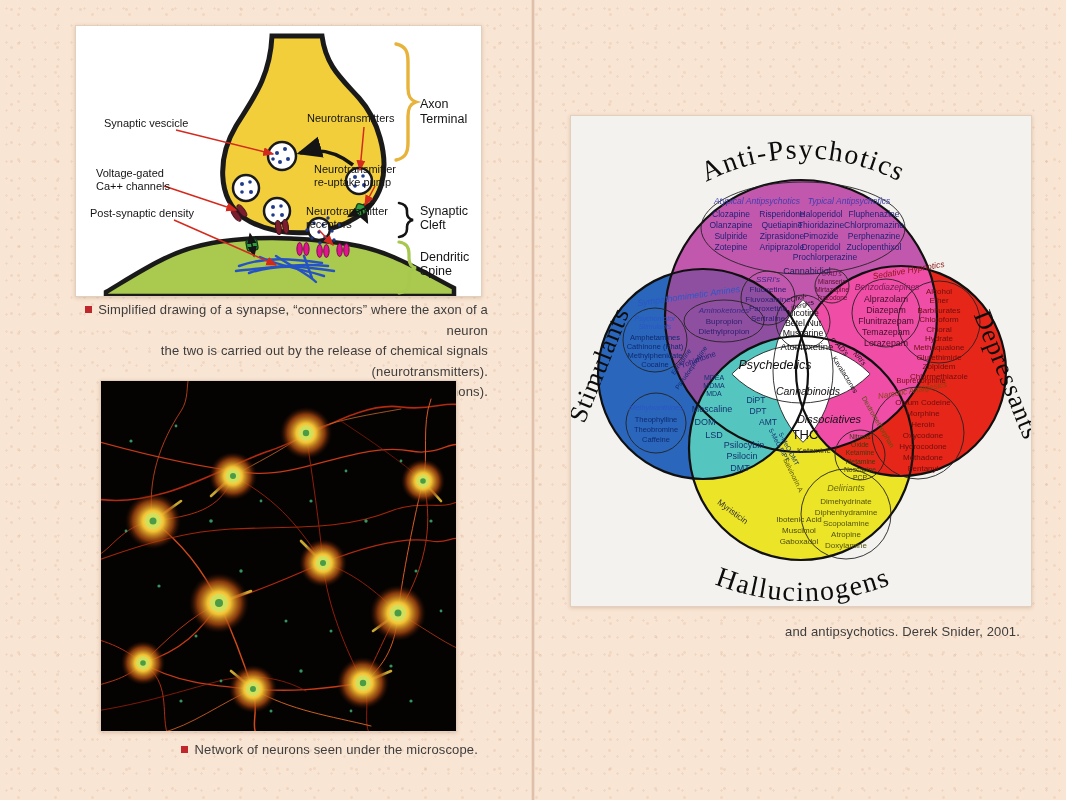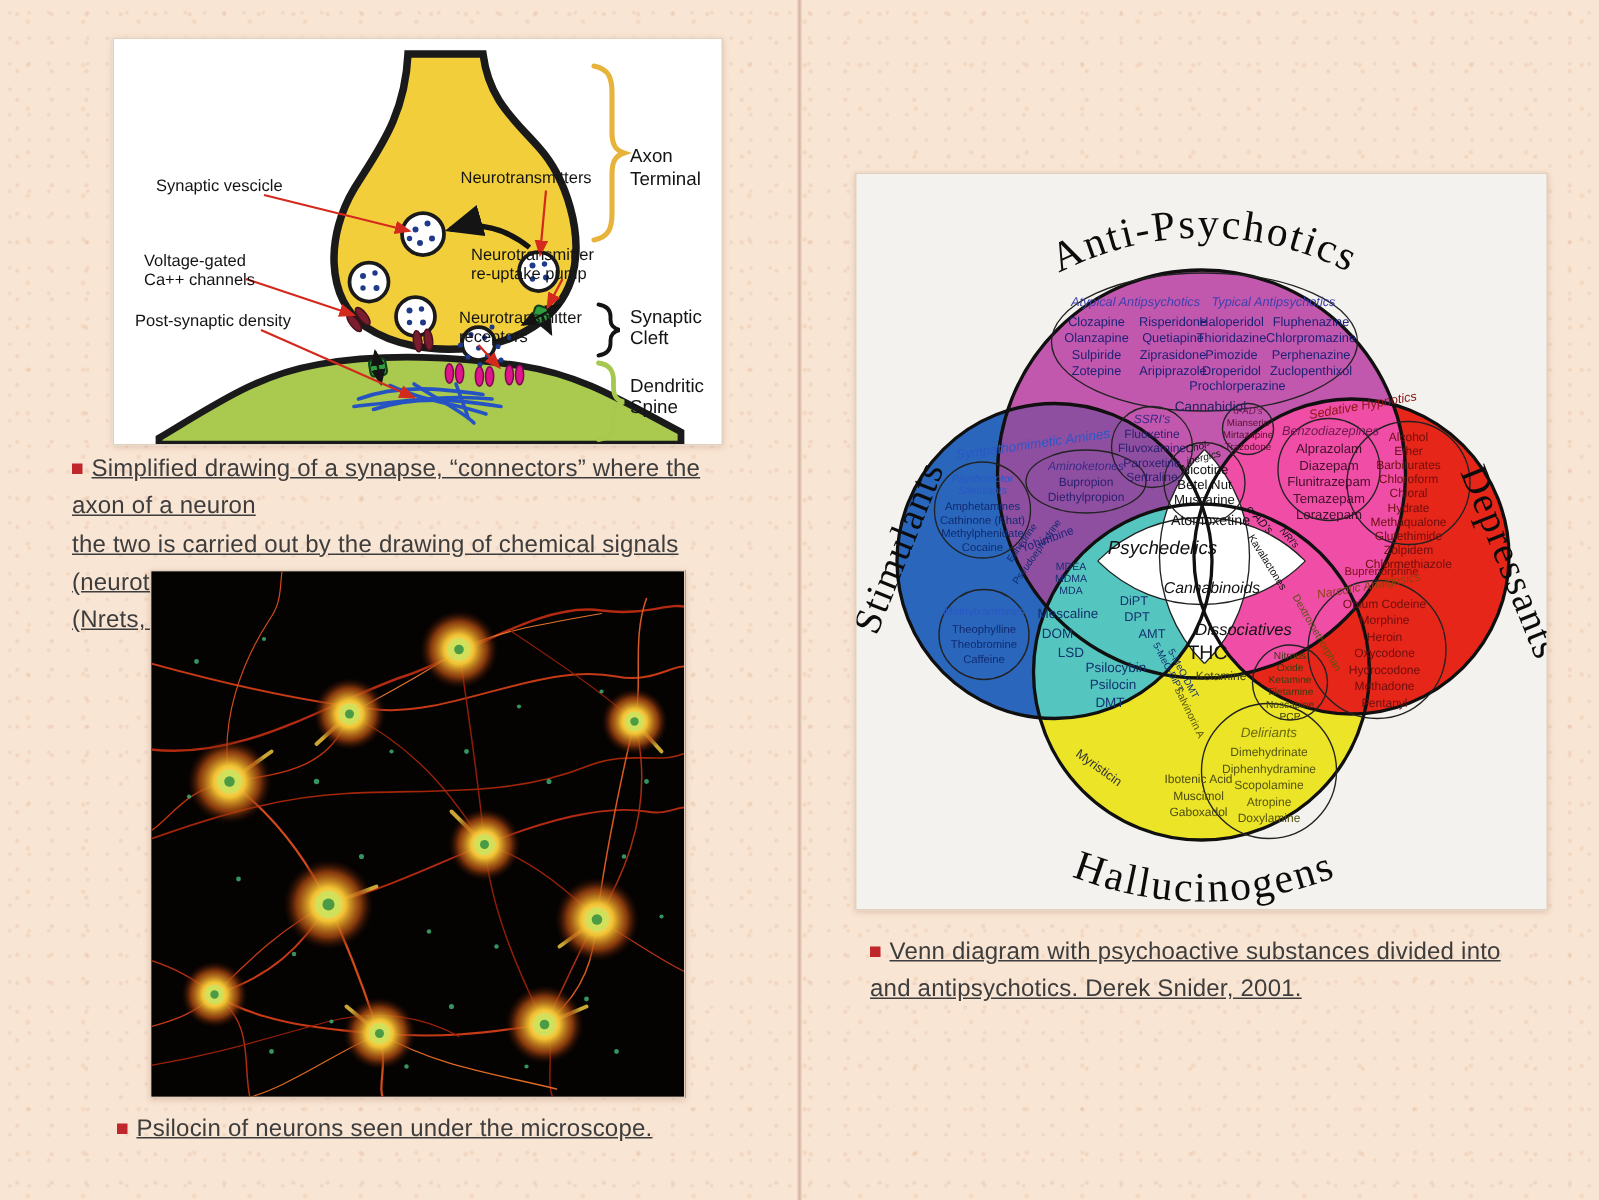--- a/index.html
+++ b/index.html
@@ -8,22 +8,22 @@
     background-image:
       radial-gradient(circle, rgba(205,150,118,.20) 1px, transparent 1.7px),
       radial-gradient(circle, rgba(185,125,95,.13) 1px, transparent 1.4px),
       radial-gradient(circle, rgba(230,190,160,.35) 1px, transparent 2px);
     background-size:23px 19px, 13px 17px, 37px 29px;
     font-family:"Liberation Sans",sans-serif;}
   .spine{position:absolute;left:531px;top:0;width:4px;height:100%;
     background:linear-gradient(90deg,rgba(150,90,60,0) 0%,rgba(140,80,50,.30) 45%,rgba(140,80,50,.30) 55%,rgba(150,90,60,0) 100%);}
   .figcard{position:absolute;background:#fff;border:1px solid #e2cfbd;
     box-shadow:0 1px 4px rgba(120,70,40,.22);}
-  .caption{position:absolute;text-align:left;color:#3d3d3d;
-    font-size:16px;line-height:1.58;letter-spacing:.15px;text-decoration:underline;}
+  .caption{position:absolute;text-align:right;color:#3d3d3d;
+    font-size:13px;line-height:1.58;letter-spacing:.15px;}
   .cap-bullet{display:inline-block;width:7px;height:7px;background:#c0272d;
     margin-right:6px;position:relative;top:-1px;}
   svg text{font-family:"Liberation Sans",sans-serif;}
   svg .serif{font-family:"Liberation Serif",serif;}
 </style>
 </head>
 <body>
 
 <div class="spread">
   <div class="spine"></div>
@@ -169,21 +169,21 @@
           <text x="344" y="189">Synaptic</text>
           <text x="344" y="203">Cleft</text>
           <text x="344" y="235">Dendritic</text>
           <text x="344" y="249">Spine</text>
         </g>
       </svg>
     </div>
 
     <div class="caption" style="left:48px;top:300px;width:440px;">
       <div><span class="cap-bullet"></span><span>Simplified drawing of a synapse, “connectors” where the axon of a neuron</span></div>
-      <div>the two is carried out by the drawing of chemical signals (neurotransmitters).</div>
+      <div>the two is carried out by the release of chemical signals (neurotransmitters).</div>
       <div>(Nrets, CC BY-SA 3.0, via Terminal Commons).</div>
     </div>
 
     <div class="figcard" style="left:100px;top:380px;width:355px;height:350px;background:#000;">
       <svg width="355" height="350" viewBox="0 0 355 350">
         <defs>
           <radialGradient id="somaG">
             <stop offset="0%" stop-color="#fff8a8"></stop>
             <stop offset="38%" stop-color="#f0c232"></stop>
             <stop offset="72%" stop-color="#b04a10" stop-opacity=".75"></stop>
@@ -301,21 +301,21 @@
             <circle cx="80" cy="320" r="1.6"></circle>
             <circle cx="170" cy="330" r="1.5"></circle>
           <circle cx="250" cy="330" r="1.4"></circle>
             <circle cx="310" cy="320" r="1.6"></circle>
             <circle cx="25" cy="150" r="1.4"></circle>
         </g>
       </svg>
     </div>
 
     <div class="caption" style="left:78px;top:740px;width:400px;">
-      <div><span class="cap-bullet"></span><span>Psilocin of neurons seen under the microscope.</span></div>
+      <div><span class="cap-bullet"></span><span>Network of neurons seen under the microscope.</span></div>
     </div>
   </div>
 
   <div>
 
     <div class="figcard" style="left:570px;top:115px;width:460px;height:490px;background:#f3f2ee;">
       <svg width="460" height="490" viewBox="0 0 460 490">
         <defs>
           <path id="arcTop" d="M 112 80 A 210 210 0 0 1 352 80" fill="none"></path>
           <path id="arcBottom" d="M 92 440 A 240 240 0 0 0 372 440" fill="none"></path>
@@ -485,17 +485,16 @@
           <text transform="translate(220,360) rotate(64)" font-size="7" fill="#55550f">Salvinorin A</text>
           <text transform="translate(160,398) rotate(36)" font-size="8.5" fill="#333">Myristicin</text>
           <text x="228" y="406" font-size="8" fill="#4c4c10"><tspan x="228" dy="0">Ibotenic Acid</tspan><tspan x="228" dy="11">Muscimol</tspan><tspan x="228" dy="11">Gaboxadol</tspan></text>
           <text x="275" y="375" font-size="9" font-style="italic" fill="#6b6b10">Deliriants</text>
           <text x="275" y="388" font-size="8" fill="#55550f"><tspan x="275" dy="0">Dimehydrinate</tspan><tspan x="275" dy="11">Diphenhydramine</tspan><tspan x="275" dy="11">Scopolamine</tspan><tspan x="275" dy="11">Atropine</tspan><tspan x="275" dy="11">Doxylamine</tspan></text>
         </g>
       </svg>
     </div>
 
     <div class="caption" style="left:580px;top:622px;width:440px;">
-      <div><span class="cap-bullet"></span><span>Venn diagram with psychoactive substances divided into</span></div>
       <div>and antipsychotics. Derek Snider, 2001.</div>
     </div>
   </div>
 </div>
 
 </body></html>

